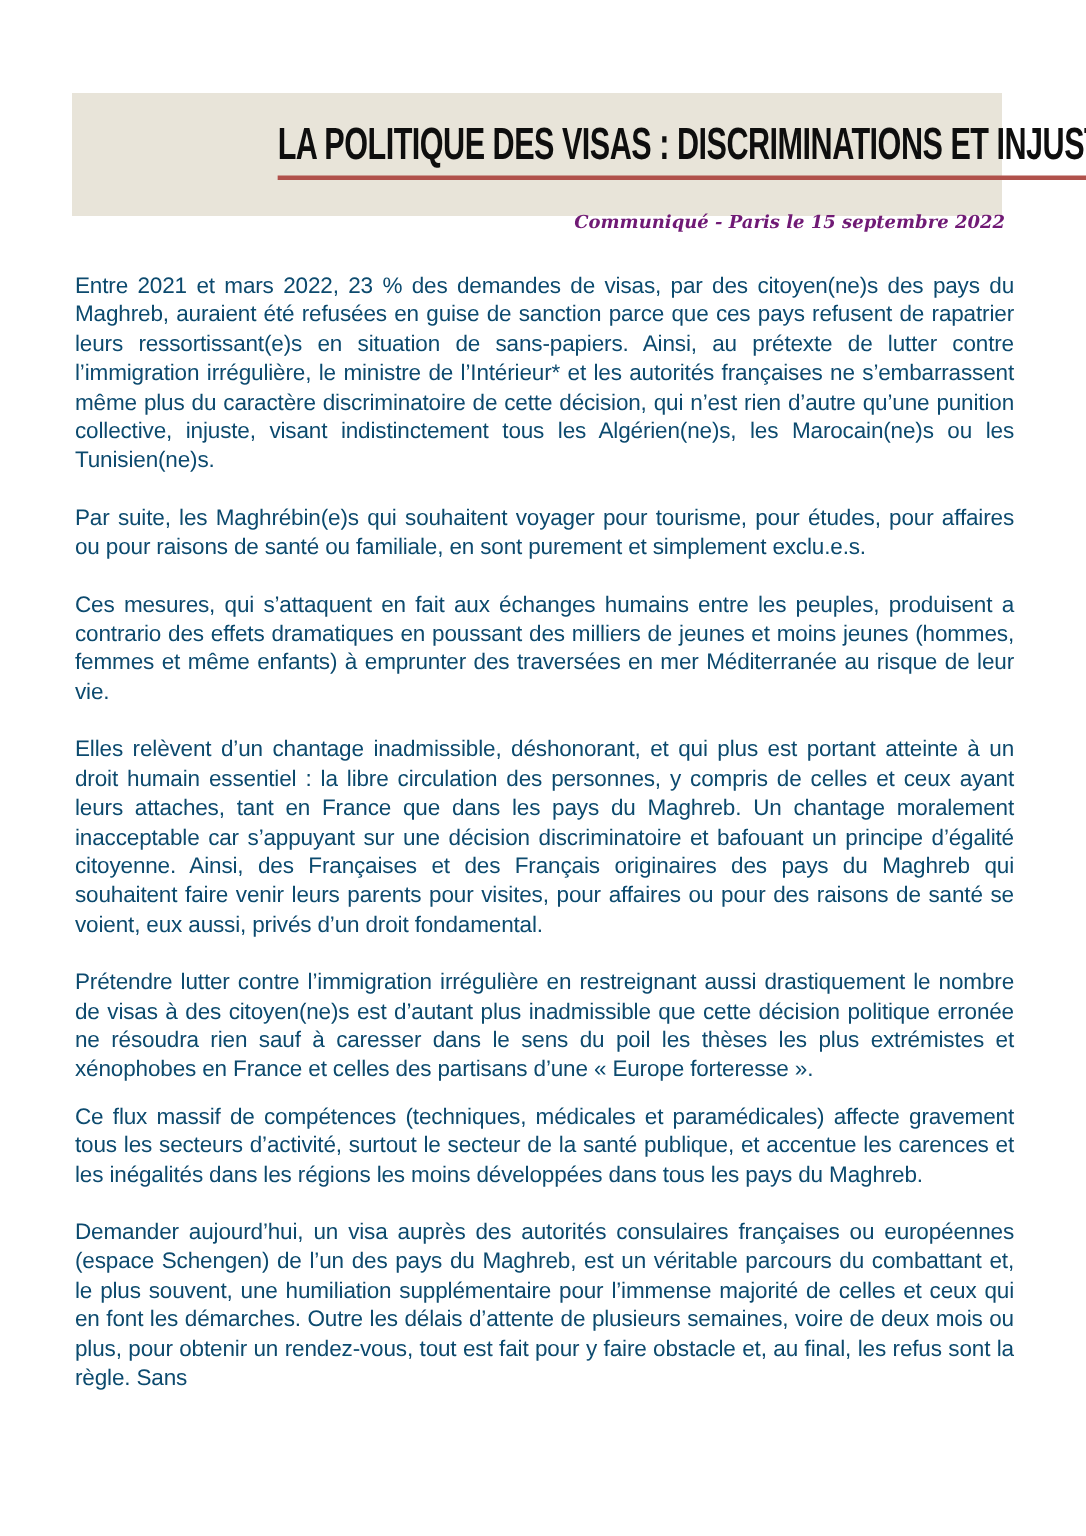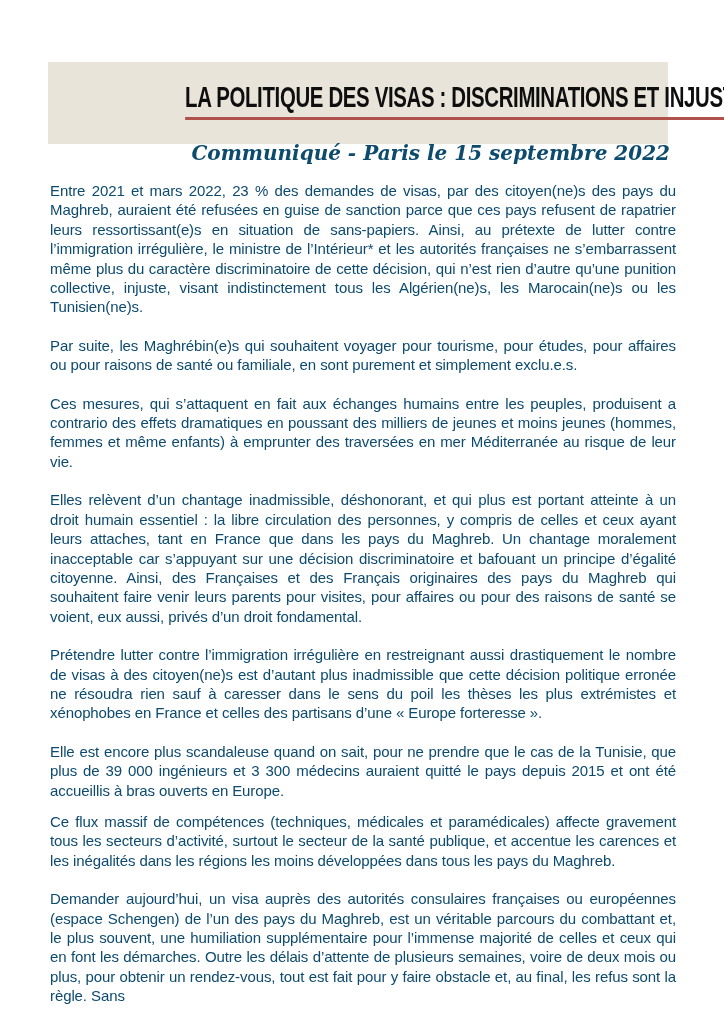--- a/index.html
+++ b/index.html
@@ -39,22 +39,22 @@
     border-bottom: 3px solid #b0514b;
     padding-bottom: 3px;
   }
   .dateline {
     position: absolute;
     top: 141px;
     right: 54px;
     font-family: "DejaVu Serif", "Liberation Serif", serif;
     font-style: italic;
     font-weight: 600;
-    font-size: 20px;
-    color: #0c4a6e;
+    font-size: 12px;
+    color: #701a75;
     letter-spacing: 0px;
   }
   .body-text {
     position: absolute;
     left: 50px; top: 181px;
     width: 626px;
     font-family: "Liberation Sans", sans-serif;
     font-size: 15px;
     line-height: 19.4px;
     letter-spacing: -0.1px;
@@ -77,18 +77,17 @@
   </div>
 
   <div class="dateline">Communiqué - Paris le 15 septembre 2022</div>
 
   <div class="body-text">
       <p class="para">Entre 2021 et mars 2022, 23 % des demandes de visas, par des citoyen(ne)s des pays du Maghreb, auraient été refusées en guise de sanction parce que ces pays refusent de rapatrier leurs ressortissant(e)s en situation de sans-papiers. Ainsi, au prétexte de lutter contre l’immigration irrégulière, le ministre de l’Intérieur* et les autorités françaises ne s’embarrassent même plus du caractère discriminatoire de cette décision, qui n’est rien d’autre qu’une punition collective, injuste, visant indistinctement tous les Algérien(ne)s, les Marocain(ne)s ou les Tunisien(ne)s.</p>
       <p class="para">Par suite, les Maghrébin(e)s qui souhaitent voyager pour tourisme, pour études, pour affaires ou pour raisons de santé ou familiale, en sont purement et simplement exclu.e.s.</p>
       <p class="para">Ces mesures, qui s’attaquent en fait aux échanges humains entre les peuples, produisent a contrario des effets dramatiques en poussant des milliers de jeunes et moins jeunes (hommes, femmes et même enfants) à emprunter des traversées en mer Méditerranée au risque de leur vie.</p>
       <p class="para">Elles relèvent d’un chantage inadmissible, déshonorant, et qui plus est portant atteinte à un droit humain essentiel : la libre circulation des personnes, y compris de celles et ceux ayant leurs attaches, tant en France que dans les pays du Maghreb. Un chantage moralement inacceptable car s’appuyant sur une décision discriminatoire et bafouant un principe d’égalité citoyenne. Ainsi, des Françaises et des Français originaires des pays du Maghreb qui souhaitent faire venir leurs parents pour visites, pour affaires ou pour des raisons de santé se voient, eux aussi, privés d’un droit fondamental.</p>
       <p class="para">Prétendre lutter contre l’immigration irrégulière en restreignant aussi drastiquement le nombre de visas à des citoyen(ne)s est d’autant plus inadmissible que cette décision politique erronée ne résoudra rien sauf à caresser dans le sens du poil les thèses les plus extrémistes et xénophobes en France et celles des partisans d’une « Europe forteresse ».</p>
-      <p class="para">Elle est encore plus scandaleuse quand on sait, pour ne prendre que le cas de la Tunisie, que plus de 39 000 ingénieurs et 3 300 médecins auraient quitté le pays depuis 2015 et ont été accueillis à bras ouverts en Europe.</p>
       <p class="para flush">Ce flux massif de compétences (techniques, médicales et paramédicales) affecte gravement tous les secteurs d’activité, surtout le secteur de la santé publique, et accentue les carences et les inégalités dans les régions les moins développées dans tous les pays du Maghreb.</p>
       <p class="para">Demander aujourd’hui, un visa auprès des autorités consulaires françaises ou européennes (espace Schengen) de l’un des pays du Maghreb, est un véritable parcours du combattant et, le plus souvent, une humiliation supplémentaire pour l’immense majorité de celles et ceux qui en font les démarches. Outre les délais d’attente de plusieurs semaines, voire de deux mois ou plus, pour obtenir un rendez-vous, tout est fait pour y faire obstacle et, au final, les refus sont la règle. Sans</p>
     </div>
 
 </div>
 
 </body></html>

